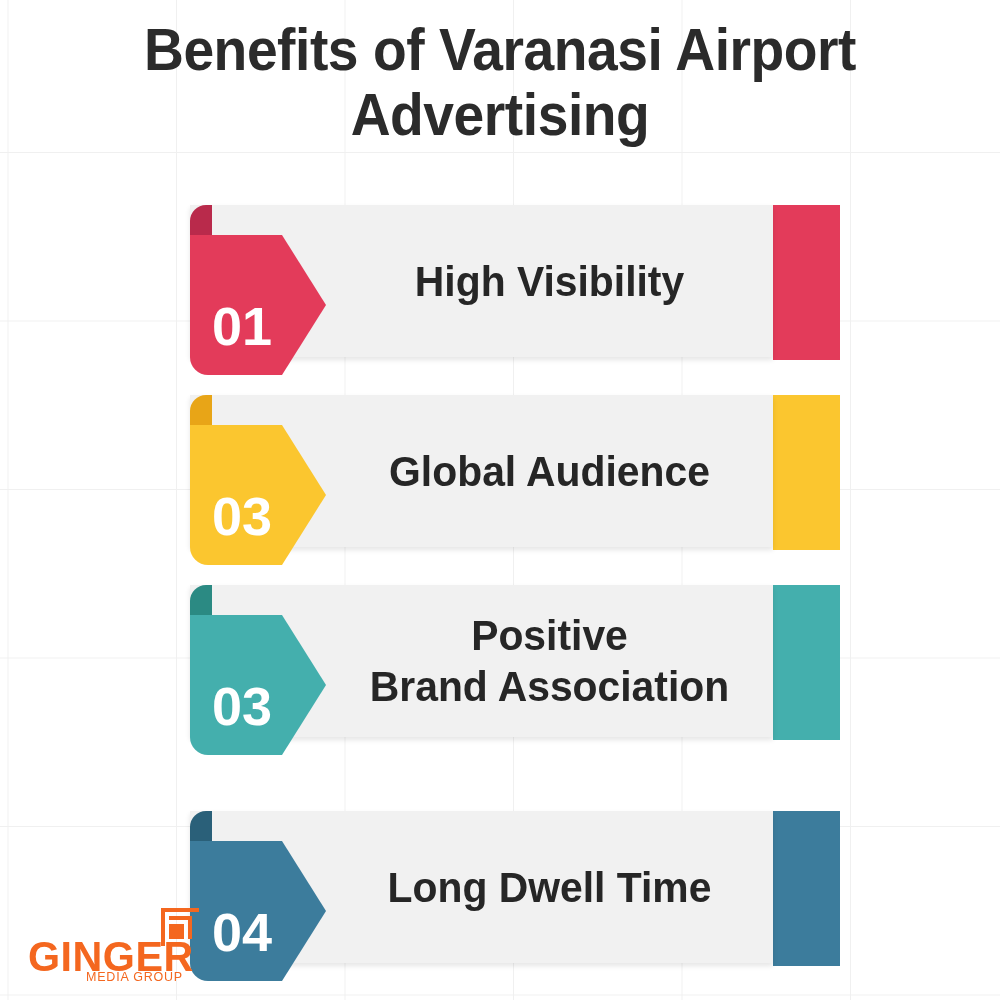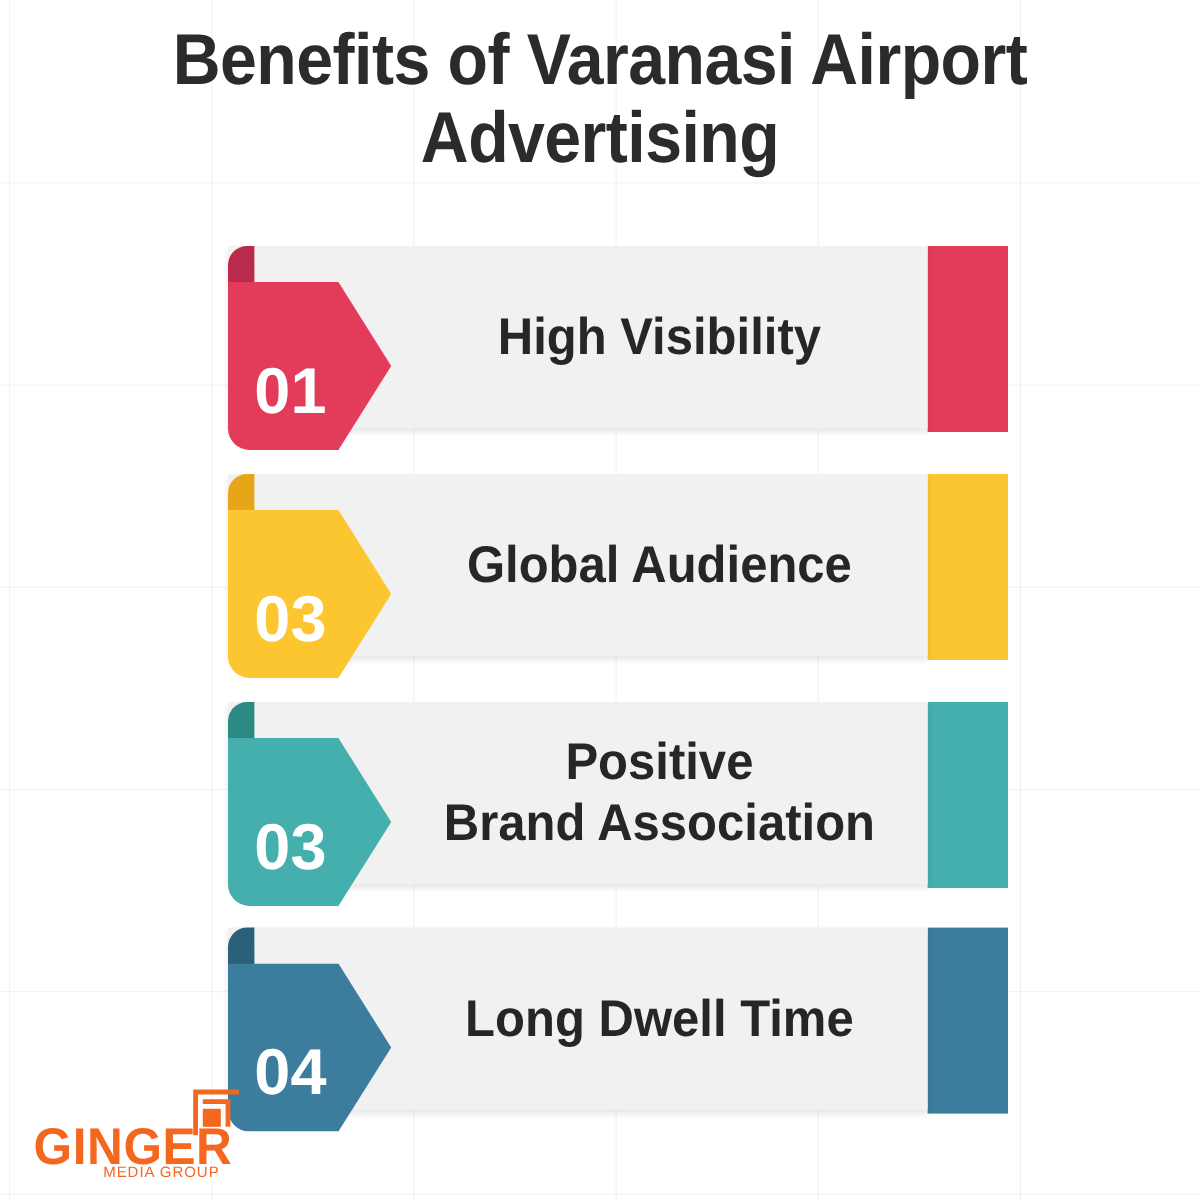--- a/index.html
+++ b/index.html
@@ -48,21 +48,21 @@
   
   .row {
     position: absolute;
     left: 0;
     width: 1000px;
     height: 190px;
   }
   .row.r1 { top: 190px; }
   .row.r2 { top: 380px; }
   .row.r3 { top: 570px; }
-  .row.r4 { top: 758px; }
+  .row.r4 { top: 796px; }
 
   
   .right-bar {
     position: absolute;
     left: 773px;
     top: 15px;
     width: 67px;
     height: 155px;
   }
 

